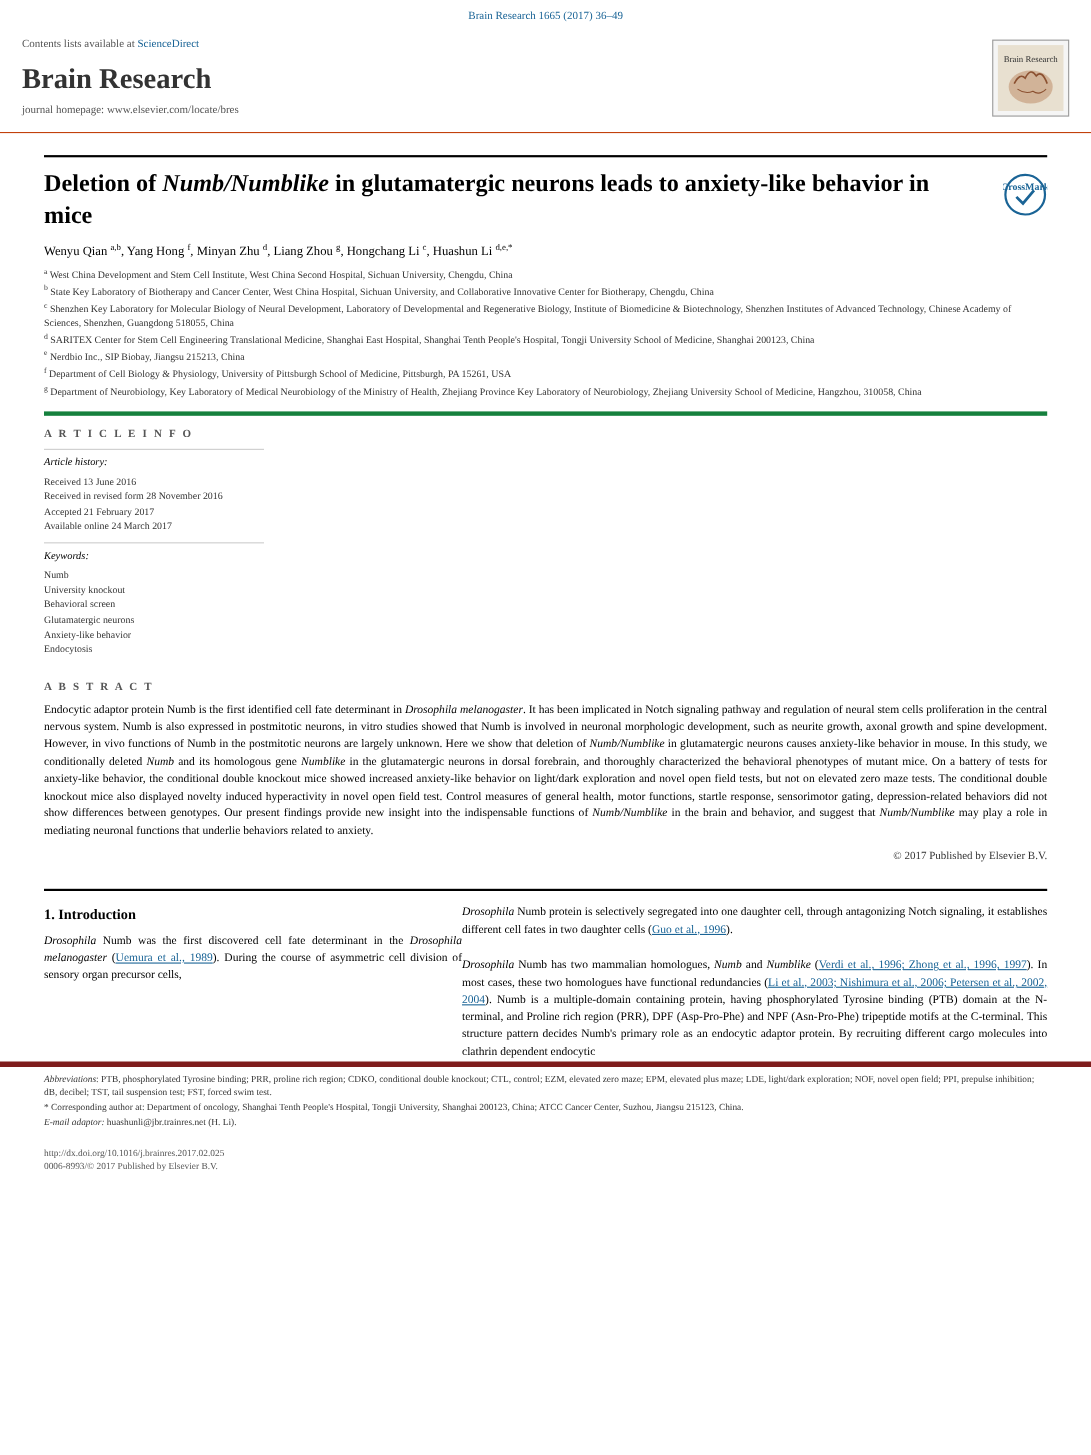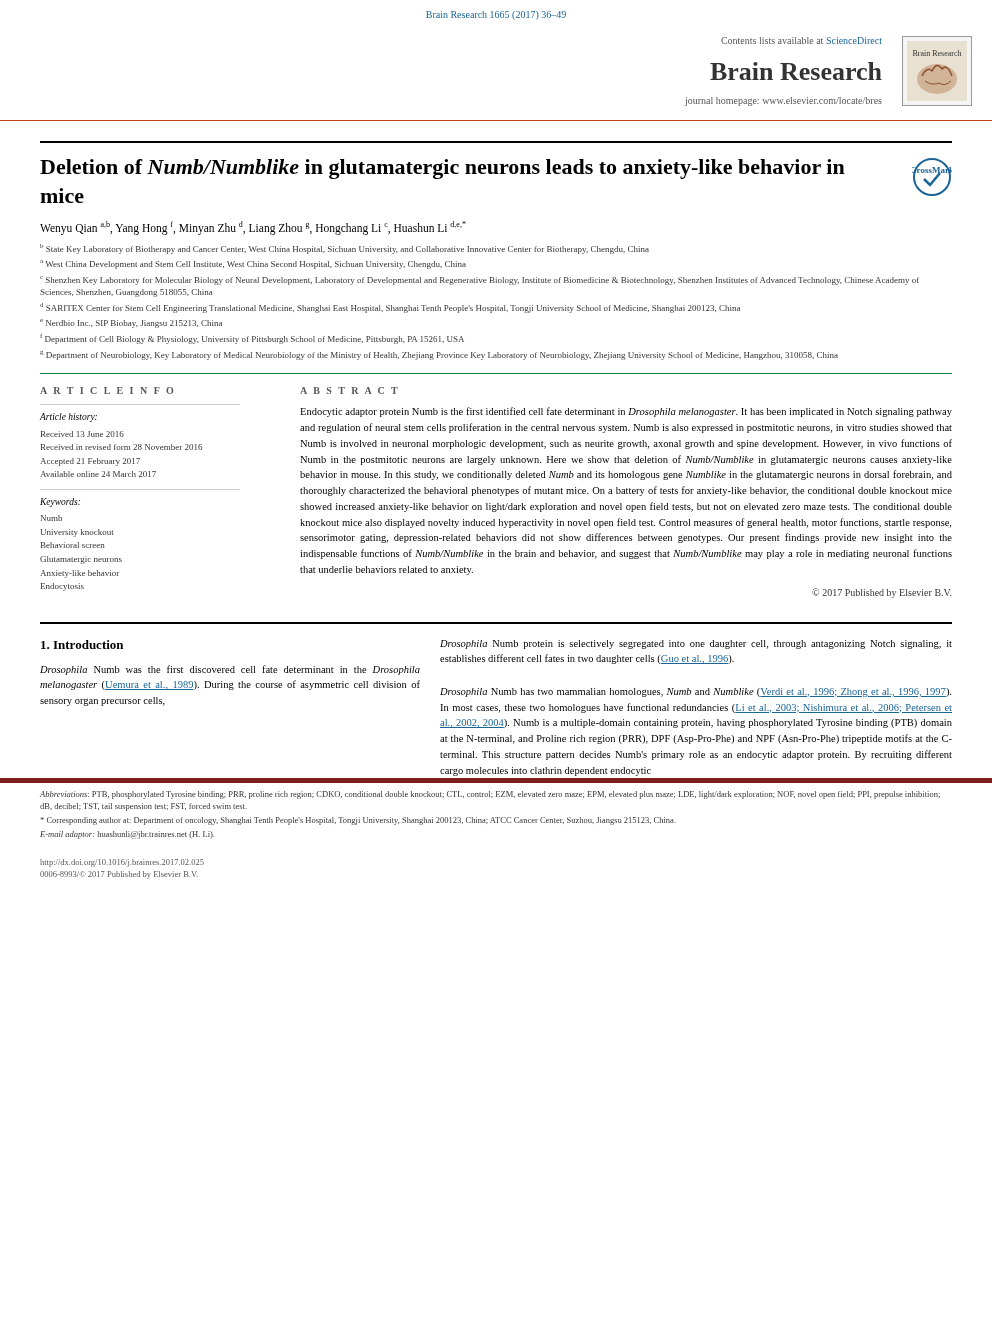--- a/index.html
+++ b/index.html
@@ -41,21 +41,21 @@
     }
     .elsevier-text {
       font-size: 16px;
       color: #e8812a;
       font-weight: bold;
       letter-spacing: 2px;
       margin-top: 2px;
     }
     .journal-title-block {
       flex: 1;
-      text-align: right;
+      text-align: left;
     }
     .contents-line {
       font-size: 10px;
       color: #555;
       margin-bottom: 6px;
     }
     .sciencedirect-link {
       color: #1a6496;
     }
     .journal-main-title {
@@ -128,31 +128,31 @@
     .affil-line {
       margin-bottom: 2px;
     }
     .affil-sup {
       font-size: 7px;
       vertical-align: super;
     }
     .two-col {
       display: flex;
       gap: 20px;
-      border-top: 1px solid #15803d;
+      border-top: 4px solid #15803d;
       padding-top: 10px;
       margin-top: 4px;
+      flex-direction: column;
     }
     .left-col {
       width: 200px;
       flex-shrink: 0;
     }
     .right-col {
       flex: 1;
-      margin-left: 40px;
     }
     .section-heading-sm {
       font-size: 10px;
       letter-spacing: 2px;
       font-weight: bold;
       color: #555;
       margin-bottom: 6px;
       text-transform: uppercase;
     }
     .article-history {
@@ -199,21 +199,20 @@
       margin-top: 8px;
       color: #333;
     }
     .divider-thick {
       border: none;
       border-top: 2px solid #000;
       margin: 10px 0;
     }
     .body-section {
       display: flex;
-      gap: 20px;
       padding: 0 40px;
       margin-top: 10px;
     }
     .body-left {
       width: 380px;
       flex-shrink: 0;
     }
     .body-right {
       flex: 1;
     }
@@ -293,22 +292,22 @@
         <path d="M12,22 L18,28 L28,16" stroke="#1a6496" stroke-width="2.5" fill="none"></path>
       </svg>
     </div>
   </div>
 
   <div class="authors-line">
     Wenyu Qian <sup class="author-sup">a,b</sup>, Yang Hong <sup class="author-sup">f</sup>, Minyan Zhu <sup class="author-sup">d</sup>, Liang Zhou <sup class="author-sup">g</sup>, Hongchang Li <sup class="author-sup">c</sup>, Huashun Li <sup class="author-sup">d,e,*</sup>
   </div>
 
   <div class="affil-block">
+    <div class="affil-line"><sup class="affil-sup">a</sup> <span>West China Development and Stem Cell Institute, West China Second Hospital, Sichuan University, Chengdu, China</span></div>
     <div class="affil-line"><sup class="affil-sup">b</sup> <span>State Key Laboratory of Biotherapy and Cancer Center, West China Hospital, Sichuan University, and Collaborative Innovative Center for Biotherapy, Chengdu, China</span></div>
-    <div class="affil-line"><sup class="affil-sup">a</sup> <span>West China Development and Stem Cell Institute, West China Second Hospital, Sichuan University, Chengdu, China</span></div>
     <div class="affil-line"><sup class="affil-sup">c</sup> <span>Shenzhen Key Laboratory for Molecular Biology of Neural Development, Laboratory of Developmental and Regenerative Biology, Institute of Biomedicine &amp; Biotechnology, Shenzhen Institutes of Advanced Technology, Chinese Academy of Sciences, Shenzhen, Guangdong 518055, China</span></div>
     <div class="affil-line"><sup class="affil-sup">d</sup> <span>SARITEX Center for Stem Cell Engineering Translational Medicine, Shanghai East Hospital, Shanghai Tenth People's Hospital, Tongji University School of Medicine, Shanghai 200123, China</span></div>
     <div class="affil-line"><sup class="affil-sup">e</sup> <span>Nerdbio Inc., SIP Biobay, Jiangsu 215213, China</span></div>
     <div class="affil-line"><sup class="affil-sup">f</sup> <span>Department of Cell Biology &amp; Physiology, University of Pittsburgh School of Medicine, Pittsburgh, PA 15261, USA</span></div>
     <div class="affil-line"><sup class="affil-sup">g</sup> <span>Department of Neurobiology, Key Laboratory of Medical Neurobiology of the Ministry of Health, Zhejiang Province Key Laboratory of Neurobiology, Zhejiang University School of Medicine, Hangzhou, 310058, China</span></div>
   </div>
 
   <div class="two-col">
     <div class="left-col">
       <div class="section-heading-sm">A R T I C L E   I N F O</div>

